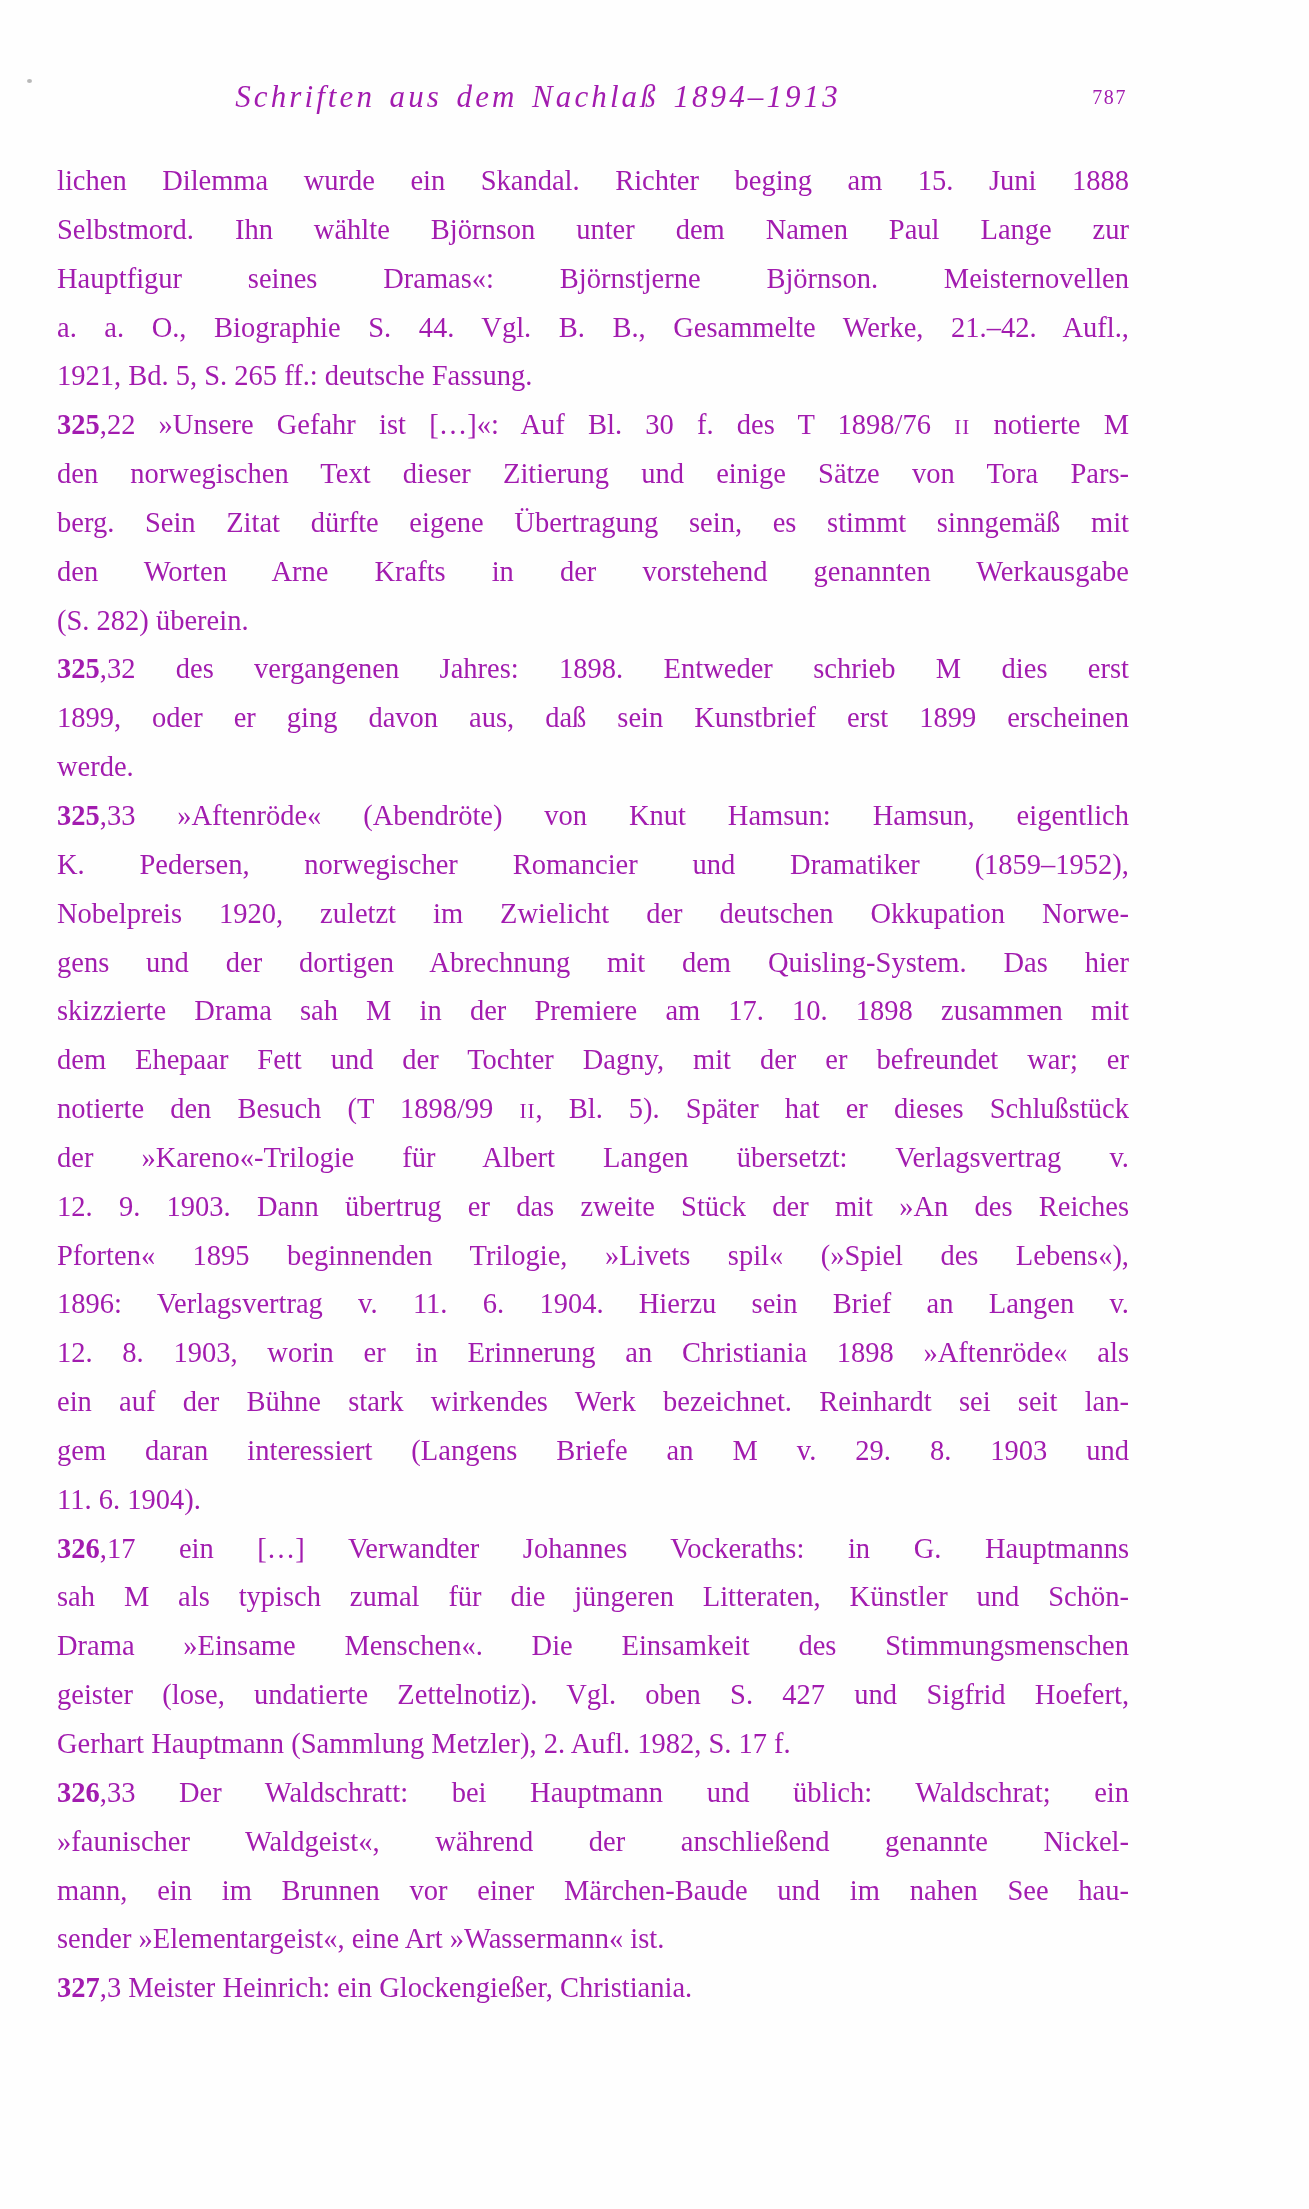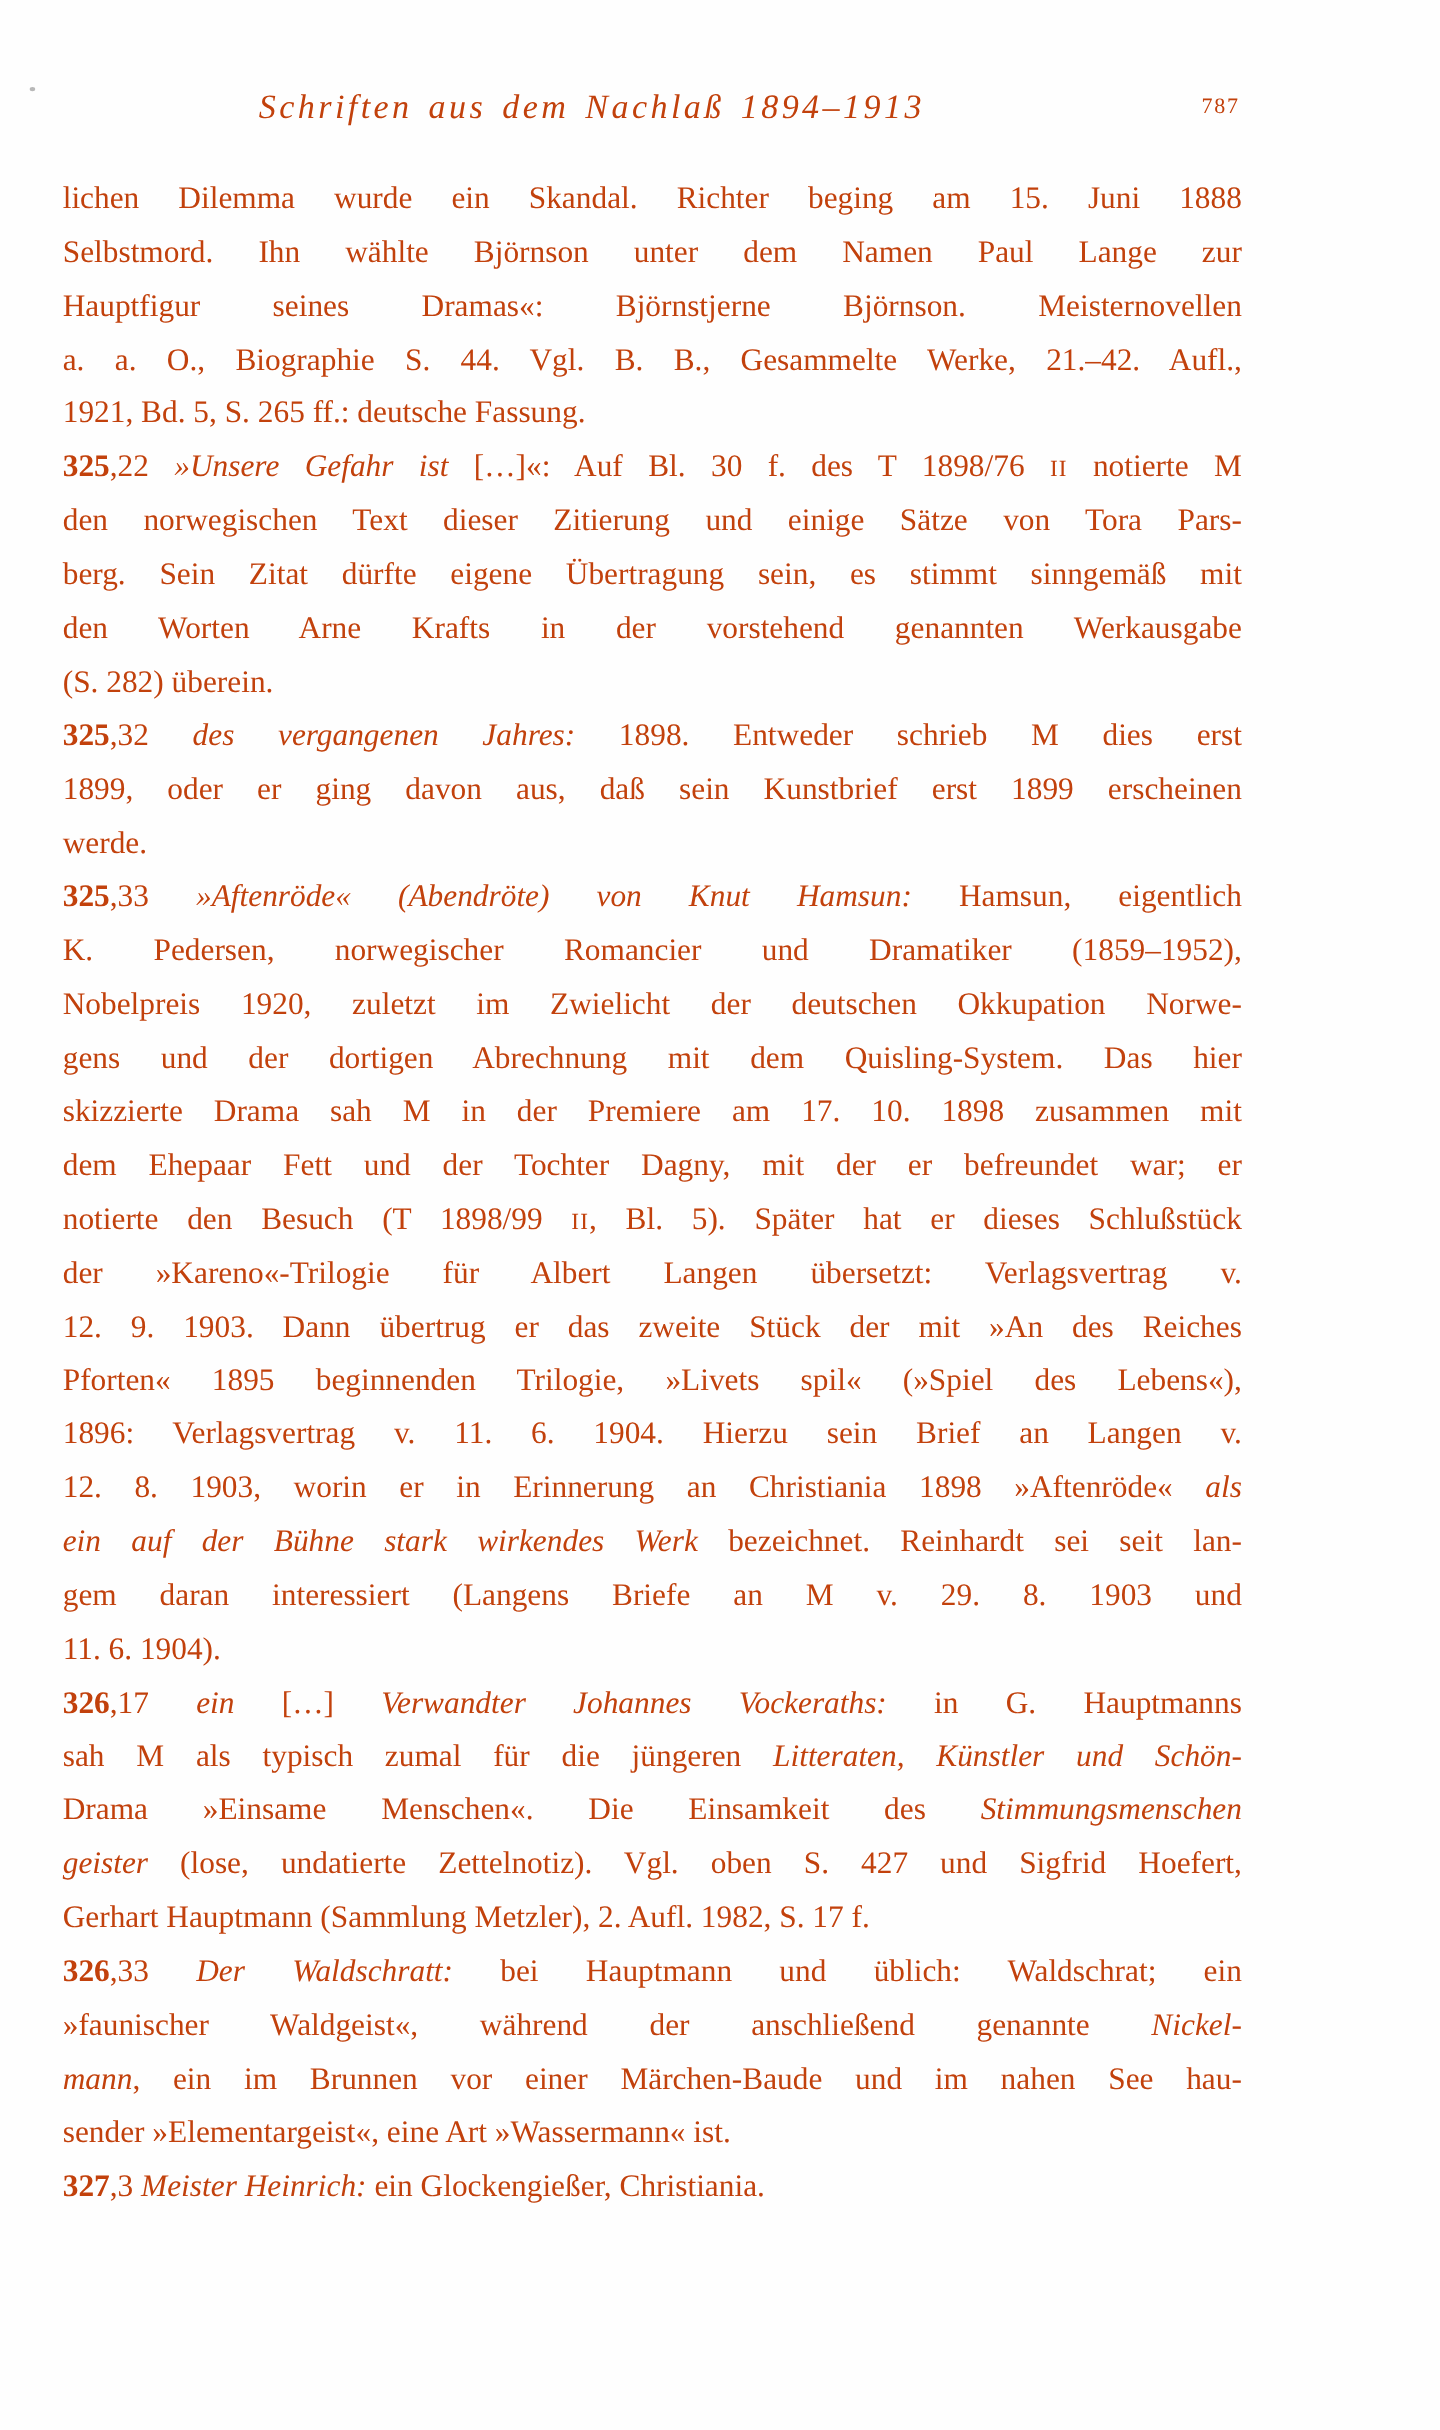--- a/index.html
+++ b/index.html
@@ -6,21 +6,21 @@
     margin: 0;
     padding: 0;
     background: #ffffff;
   }
   .page {
     position: relative;
     width: 1309px;
     height: 2209px;
     background: #fefefe;
     overflow: hidden;
-    color: #c2410c;
+    color: #a21caf;
     font-family: "Liberation Serif", "DejaVu Serif", serif;
   }
   .scan-speck {
     position: absolute;
     left: 27px;
     top: 79px;
     width: 5px;
     height: 4px;
     border-radius: 50%;
     background: #9a9a9a;
@@ -62,21 +62,21 @@
     height: 48.85px;
     line-height: 48.85px;
     text-align: justify;
     text-align-last: justify;
     white-space: normal;
     overflow: visible;
   }
   .line.end {
     text-align-last: left;
   }
-  .it { font-style: italic; }
+  .it { }
   .bd { font-weight: 700; }
   .sc { font-size: 0.74em; letter-spacing: 1px; margin-top: 36px; }
 </style>
 </head>
 <body>
 
 <div class="page">
   <div class="scan-speck"></div>
 
   <div class="running-header">

